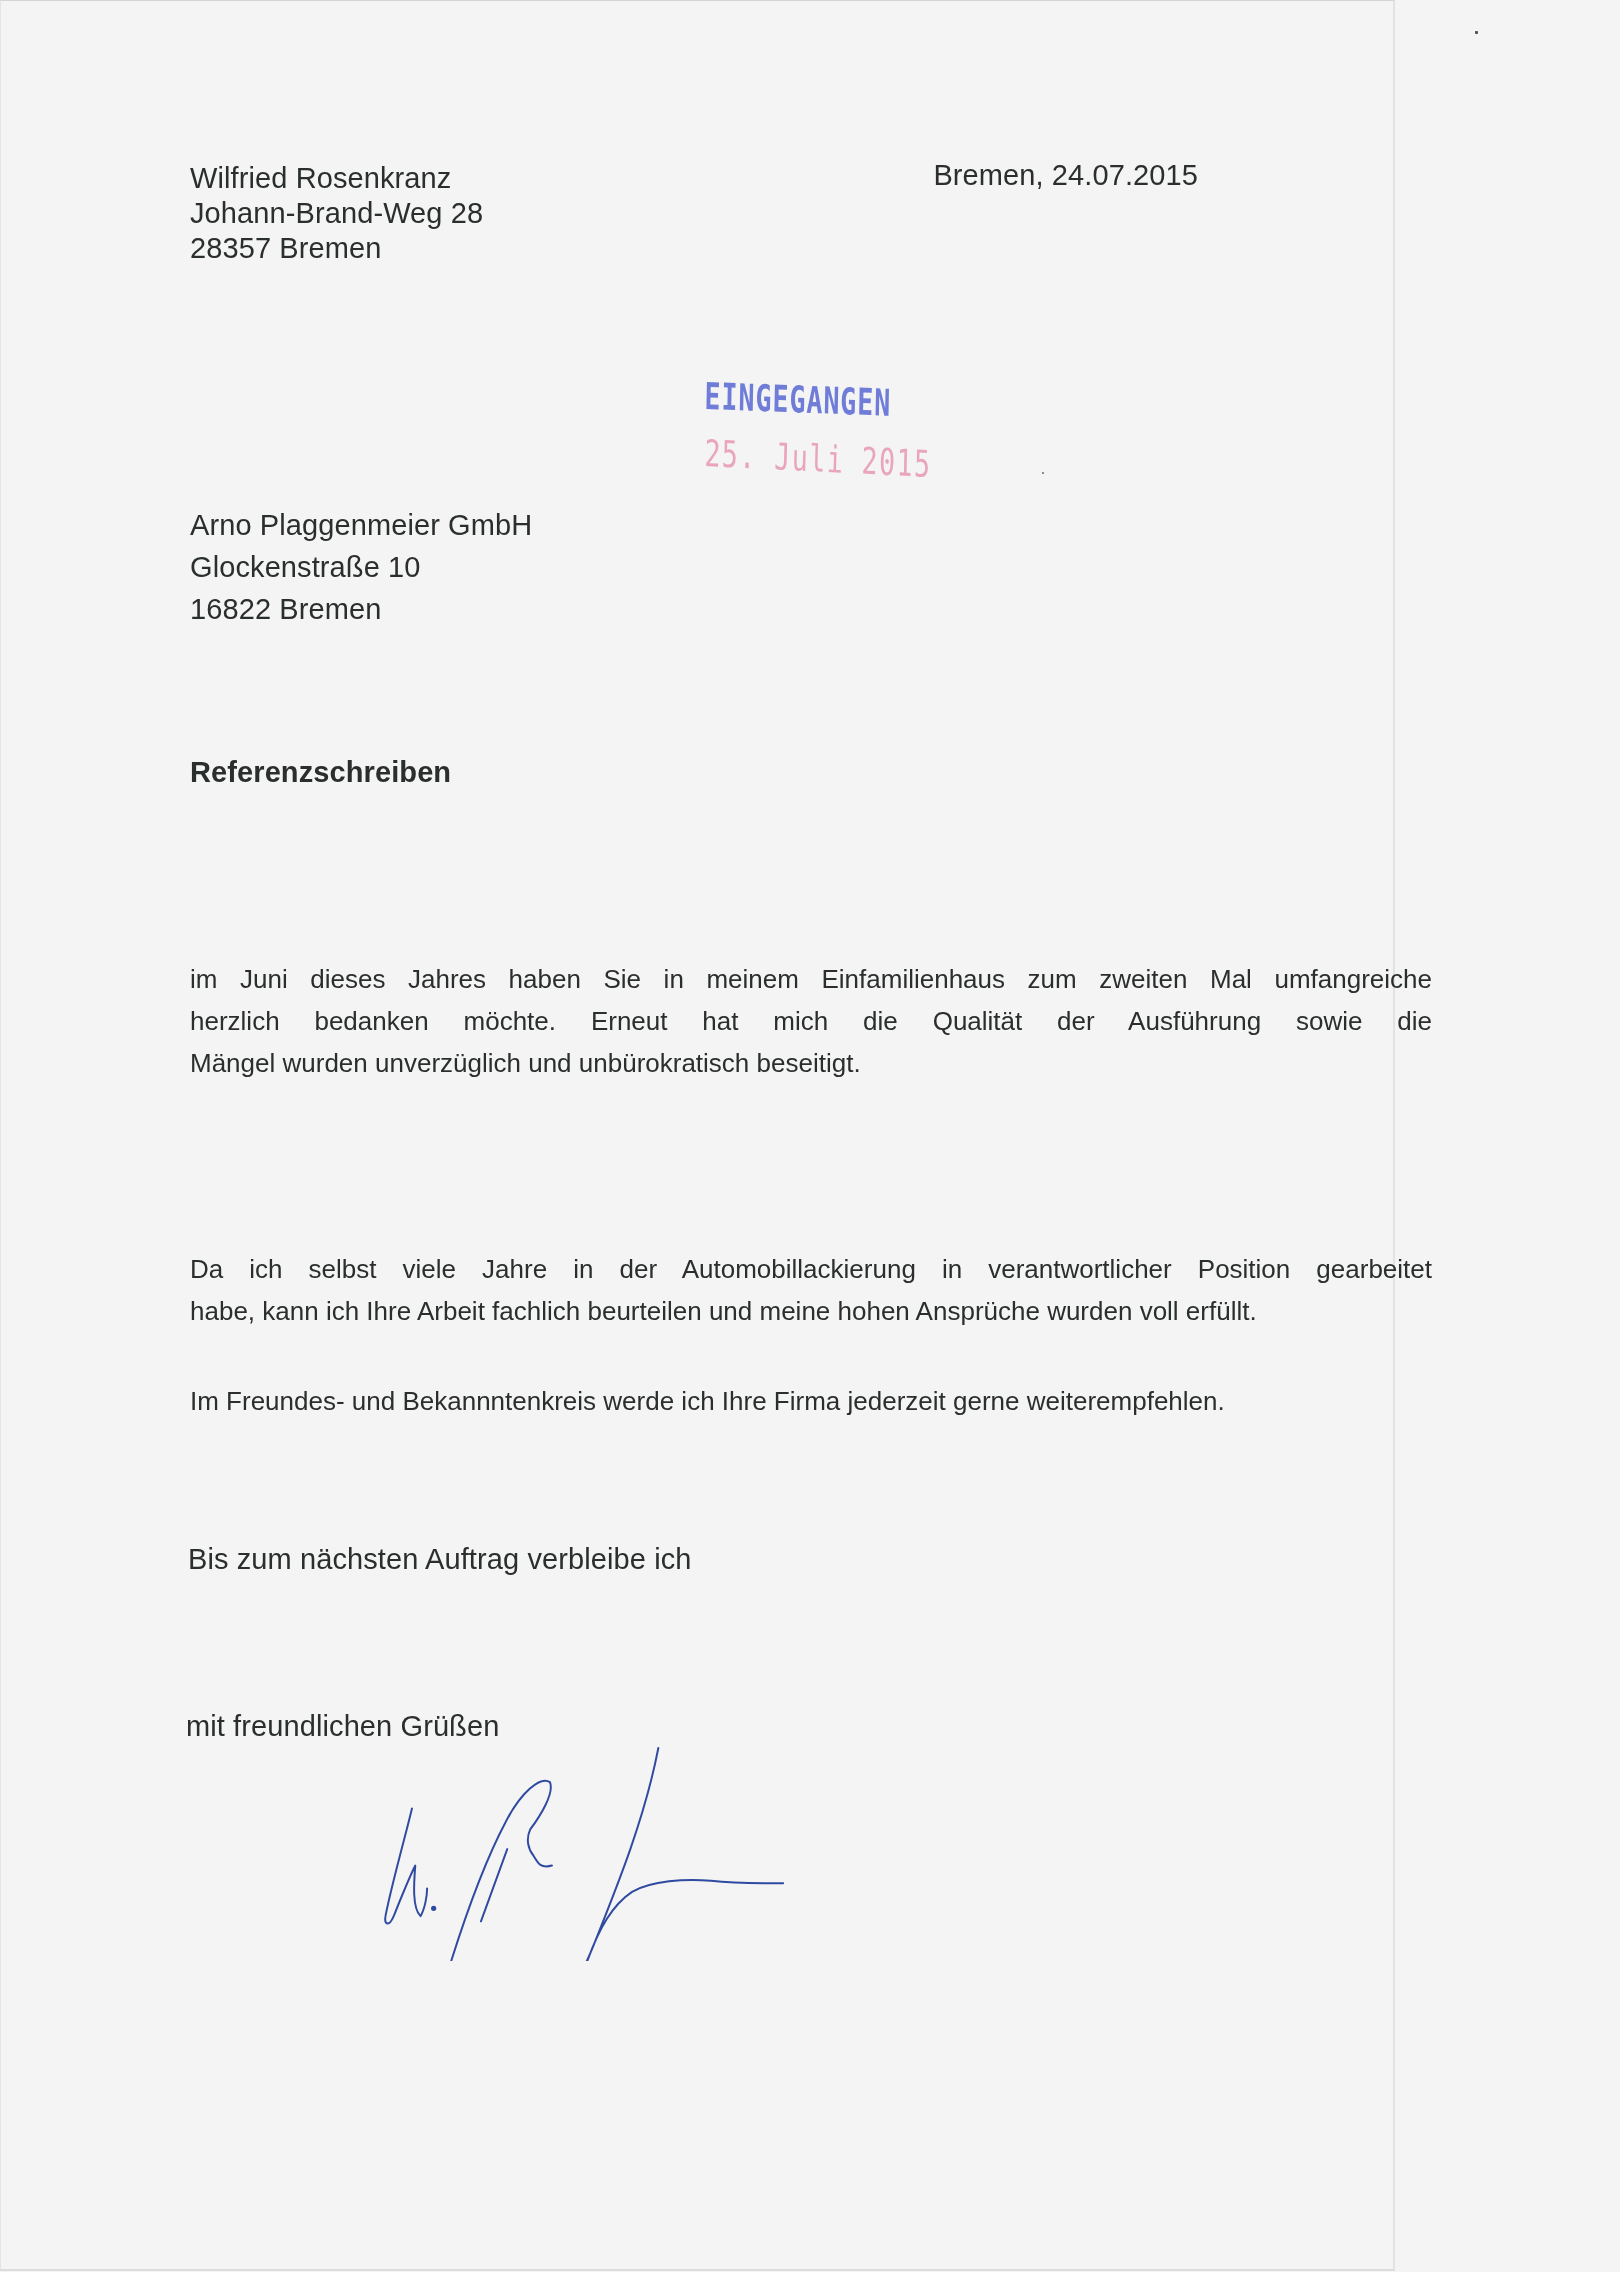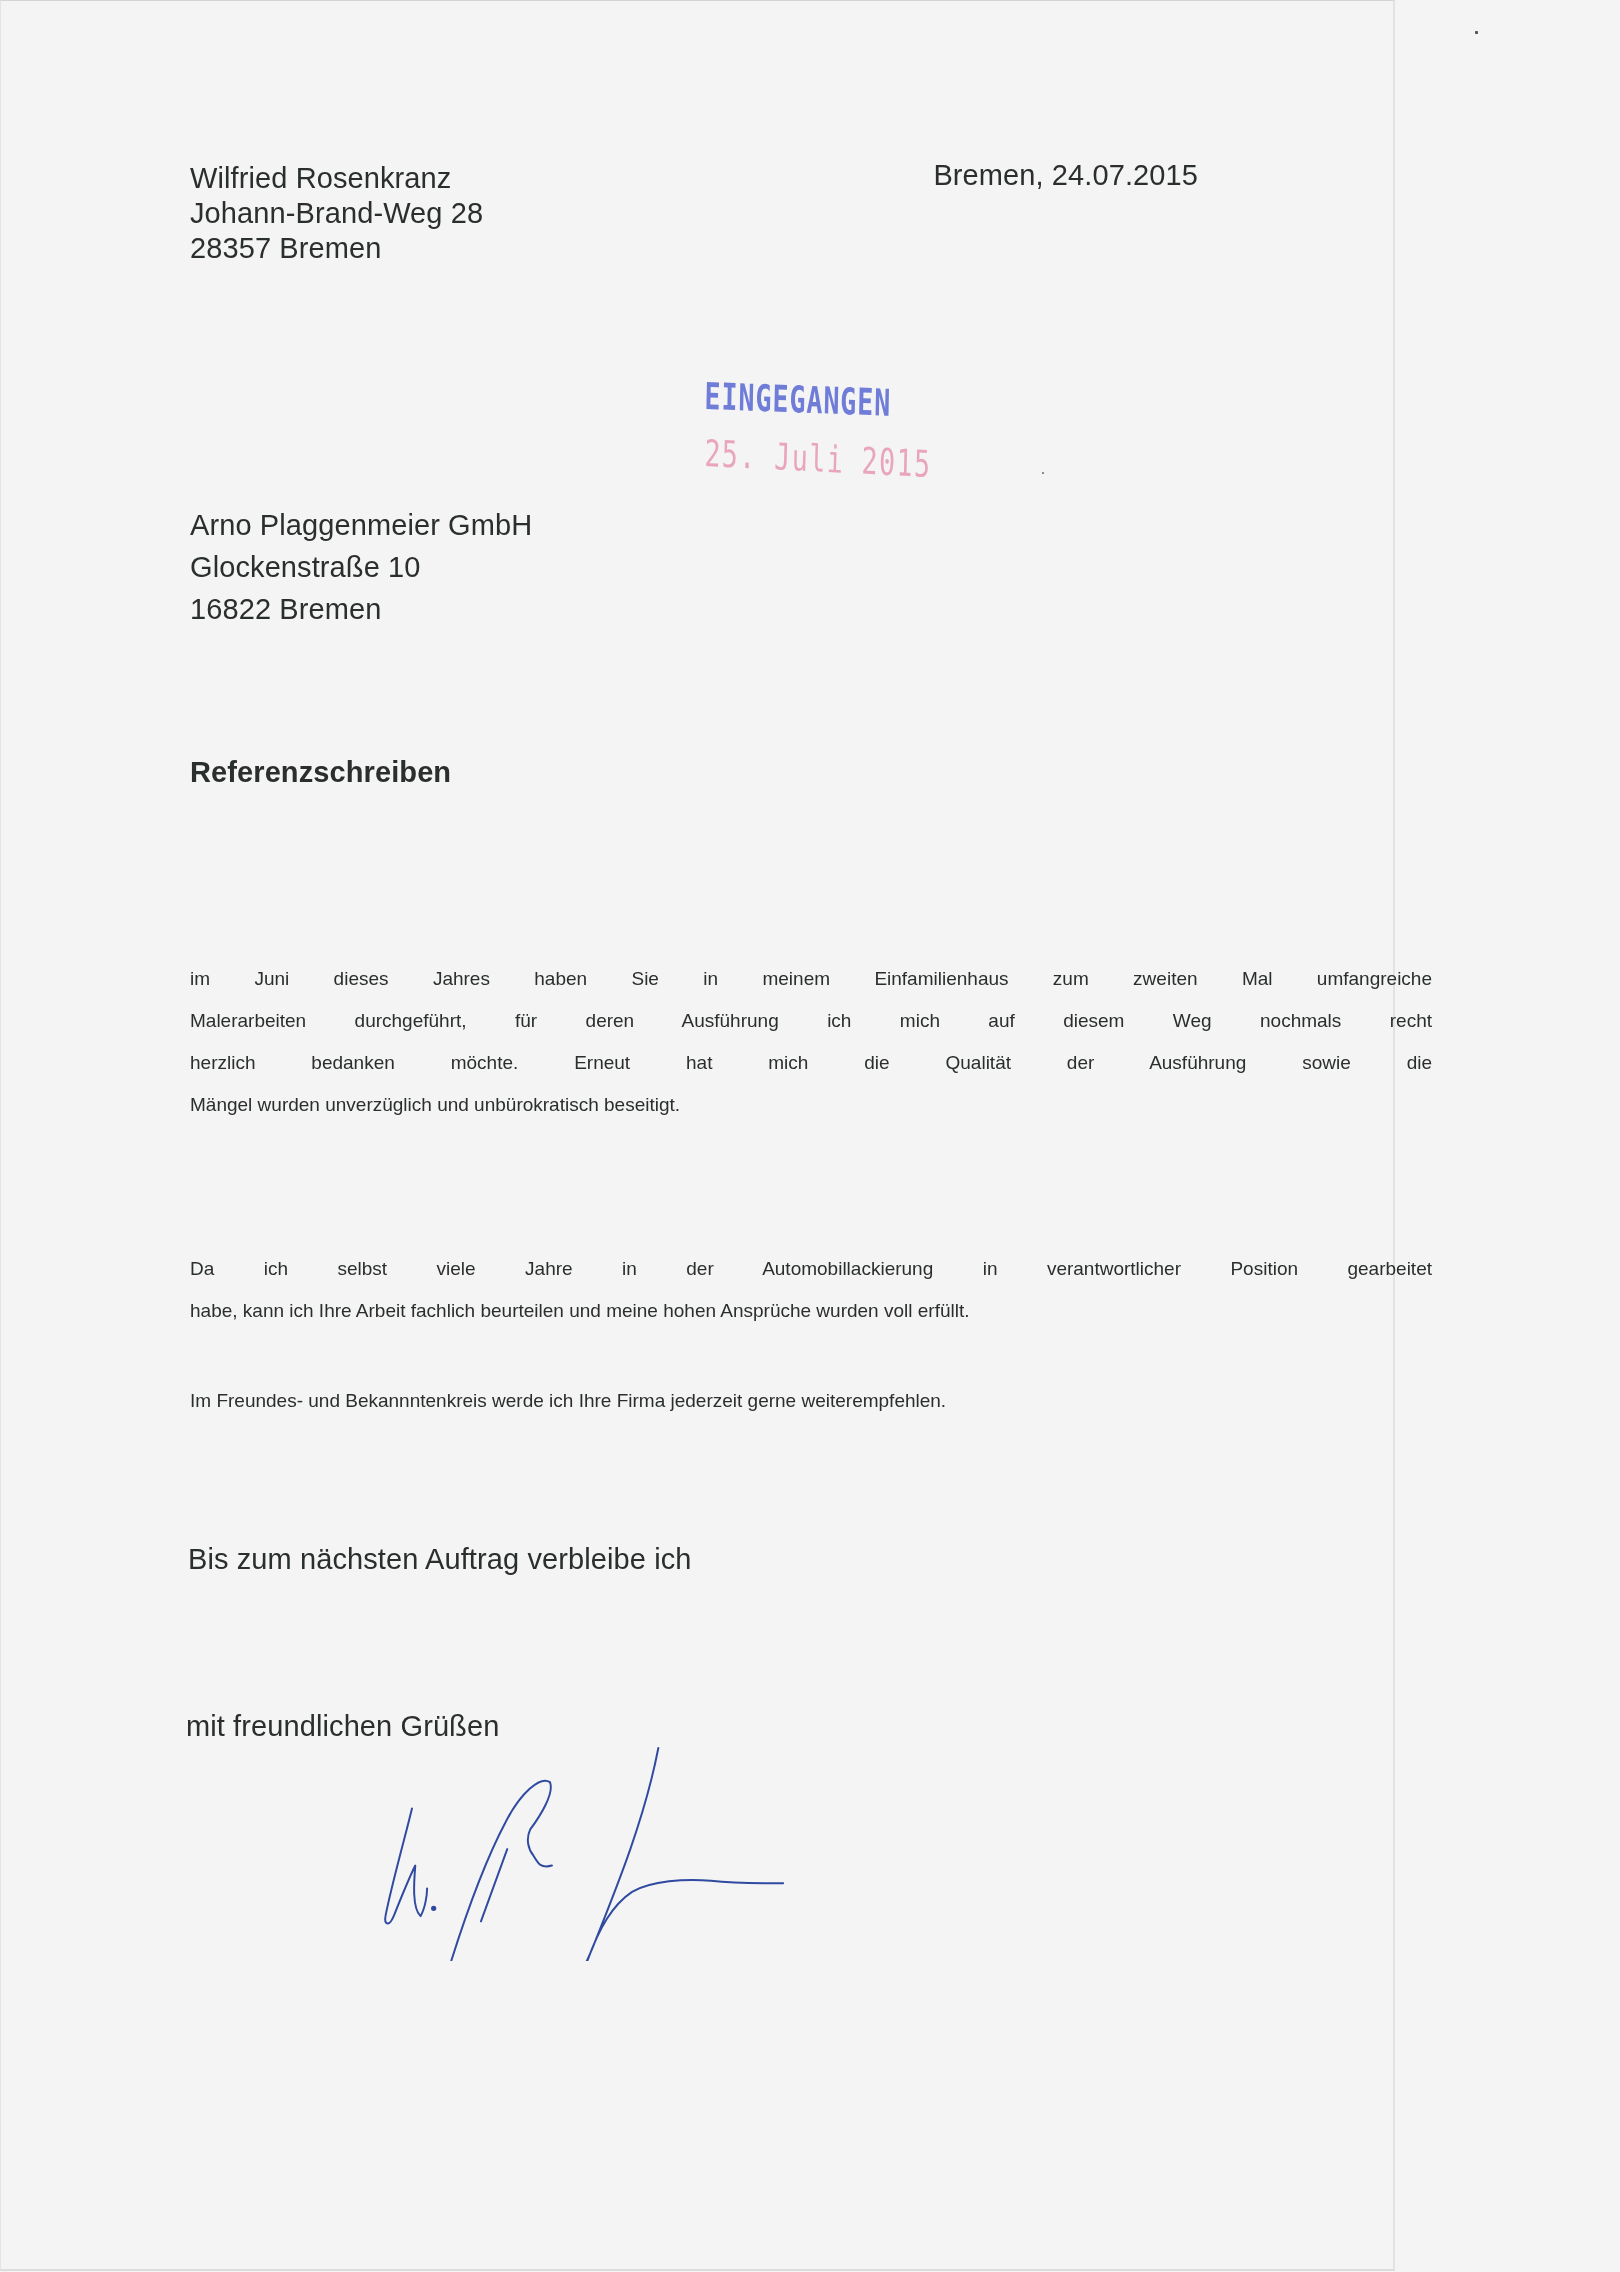--- a/index.html
+++ b/index.html
@@ -8,21 +8,21 @@
   .page { position:absolute; left:0; top:0; width:1395px; height:2271px;
           border-top:1.3px solid #d4d4d4; border-right:2px solid #e2e2e2; border-left:1.3px solid #e4e4e4; border-bottom:2.6px solid #dcdcdc;
           box-sizing:border-box; }
   .txt { position:absolute; font-size:29px; line-height:35px; white-space:nowrap; letter-spacing:0.1px; }
   .block-line { display:block; }
   .sender { left:189px; top:160px; }
   .date { right:195px; top:157px; text-align:right; }
   .recipient { left:189px; top:503px; line-height:42px; }
   .subject { left:189px; top:754px; font-weight:bold; }
   .salutation { left:189px; top:877px; }
-  .para { position:absolute; left:189px; width:1242px; font-size:19px; line-height:42px; }
+  .para { position:absolute; left:189px; width:1242px; font-size:26px; line-height:42px; }
   .para .ln { display:block; text-align:justify; text-align-last:justify; white-space:nowrap; height:42px; }
   .para .ln.last { text-align-last:left; }
   .p1 { top:957px; }
   .p2 { top:1247px; }
   .p3 { top:1379px; }
   .closing1 { left:187px; top:1541px; }
   .closing2 { left:185px; top:1708px; }
   .stamp-received { position:absolute; left:704px; top:374px; font-family:"DejaVu Sans Mono", monospace;
         font-weight:bold; font-size:37px; color:#6473d6; letter-spacing:1.3px; transform:scaleX(0.72) rotate(1.5deg); transform-origin:left top; opacity:0.92; }
   .stamp-date { position:absolute; left:704px; top:431px; font-family:"DejaVu Sans Mono", monospace;
@@ -50,21 +50,20 @@
     <span class="block-line">Arno Plaggenmeier GmbH</span>
     <span class="block-line">Glockenstraße 10</span>
     <span class="block-line">16822 Bremen</span>
   </div>
 
   <div class="txt subject">Referenzschreiben</div>
 
 
   <div class="para p1">
     <span class="ln">im Juni dieses Jahres haben Sie in meinem Einfamilienhaus zum zweiten Mal umfangreiche</span>
-    <span class="ln">Malerarbeiten durchgeführt, für deren Ausführung ich mich auf diesem Weg nochmals recht</span>
     <span class="ln">herzlich bedanken möchte. Erneut hat mich die Qualität der Ausführung sowie die</span>
     <span class="ln last">Mängel wurden unverzüglich und unbürokratisch beseitigt.</span>
   </div>
 
   <div class="para p2">
     <span class="ln">Da ich selbst viele Jahre in der Automobillackierung in verantwortlicher Position gearbeitet</span>
     <span class="ln last">habe, kann ich Ihre Arbeit fachlich beurteilen und meine hohen Ansprüche wurden voll erfüllt.</span>
   </div>
 
   <div class="para p3">

